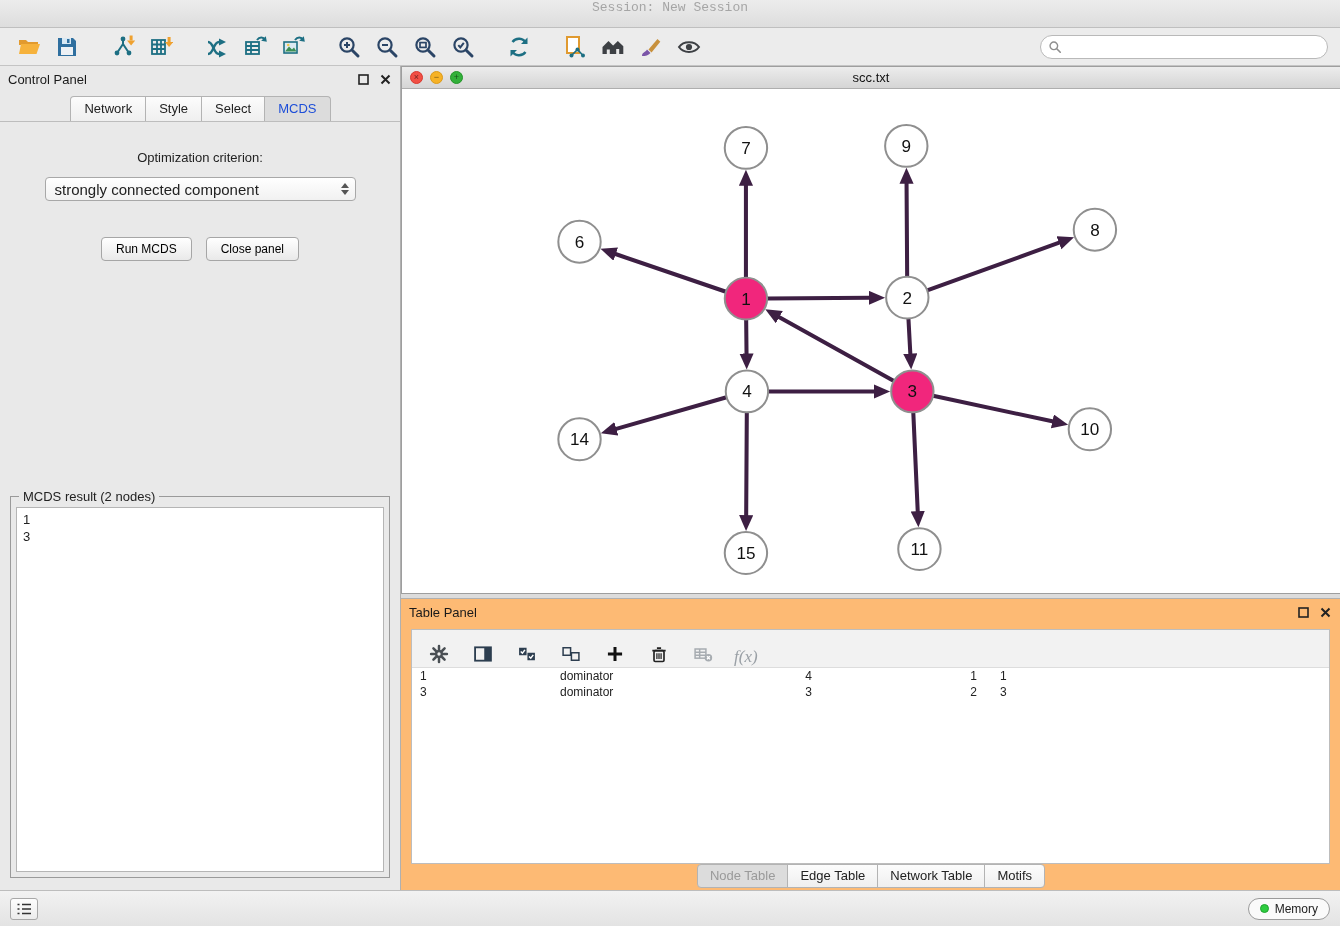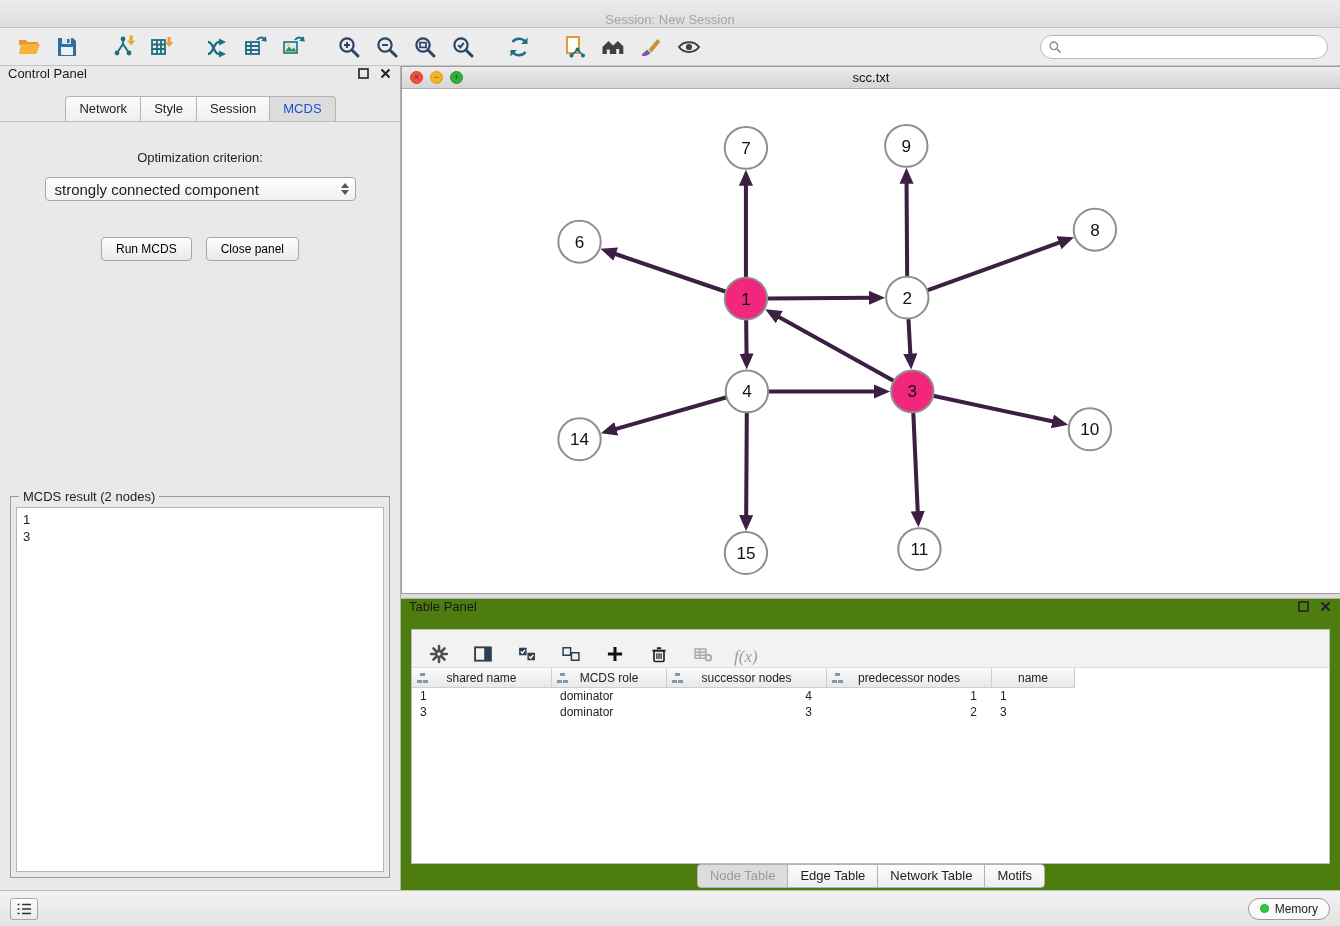--- a/index.html
+++ b/index.html
@@ -2,41 +2,41 @@
 <html><head>
 <meta charset="utf-8">
 <style>
   * { box-sizing: border-box; margin: 0; padding: 0; }
   html, body { width: 1340px; height: 926px; overflow: hidden; }
   body { font-family: "Liberation Sans", sans-serif; font-size: 13px; color: #222; background: #ececec; }
   .window { display: flex; flex-direction: column; width: 100%; height: 100%; }
 
   
   .titlebar { height: 28px; flex: 0 0 28px; background: linear-gradient(#ececec, #dddddd);
-    border-bottom: 1px solid #bfbfbf; display: flex; align-items: flex-end; justify-content: center;
-    color: #a5a5a5; font-size: 13px; }
+    border-bottom: 1px solid #bfbfbf; display: flex; align-items: flex-start; justify-content: center;
+    color: #a5a5a5; font-size: 13px; font-family: Liberation Mono, monospace; }
 
   
   .toolbar { height: 38px; flex: 0 0 38px; background: #ececec; border-bottom: 1px solid #c4c4c4;
     display: flex; align-items: center; padding: 0 12px; }
   .tb-group { display: flex; align-items: center; gap: 4px; margin-right: 22px; }
   .tb-btn { width: 34px; height: 30px; display: flex; align-items: center; justify-content: center; border-radius: 4px; cursor: default; }
   .tb-btn svg { width: 24px; height: 24px; }
   .search-wrap { margin-left: auto; position: relative; }
   .search-wrap svg { position: absolute; left: 8px; top: 5px; width: 14px; height: 14px; }
   .search-input { width: 288px; height: 24px; border-radius: 12px; border: 1px solid #b9b9b9;
     background: #fff; padding: 0 10px 0 26px; font-size: 13px; outline: none; font-family: "Liberation Sans", sans-serif; }
 
   
   .main { flex: 1 1 auto; display: flex; min-height: 0; }
 
   
   .control-panel { width: 401px; flex: 0 0 401px; border-right: 1px solid #b0b0b0;
     background: #e9e9e9; display: flex; flex-direction: column; }
-  .panel-head { height: 26px; flex: 0 0 26px; display: flex; align-items: flex-start; padding: 0 8px; }
+  .panel-head { height: 26px; flex: 0 0 26px; display: flex; align-items: center; padding: 0 8px; }
   .panel-head .ph-title { font-size: 13px; color: #1a1a1a; }
   .panel-head .ph-icons { margin-left: auto; display: flex; gap: 8px; align-items: center; }
   .ph-ic { width: 14px; height: 14px; display: flex; align-items: center; justify-content: center; }
   .cp-tabs { display: flex; justify-content: center; padding-top: 4px; border-bottom: 1px solid #bdbdbd; }
   .cp-tab { padding: 4px 13px 5px; font-size: 13px; background: linear-gradient(#fcfcfc,#efefef);
     border: 1px solid #b3b3b3; border-bottom: none; margin-right: -1px; cursor: default; }
   .cp-tab:first-child { border-top-left-radius: 4px; }
   .cp-tab:last-child { border-top-right-radius: 4px; }
   .cp-tab.active { background: #dcdcdc; color: #1d4ed8; }
   .cp-body { flex: 1 1 auto; display: flex; flex-direction: column; min-height: 0; }
@@ -65,21 +65,21 @@
   .tl { width: 13px; height: 13px; border-radius: 50%; display: flex; align-items: center; justify-content: center;
     font-size: 9px; line-height: 1; color: rgba(0,0,0,.55); }
   .tl.red { background: #f14f44; border: 1px solid #d8382e; }
   .tl.yellow { background: #f6b226; border: 1px solid #db9a1a; }
   .tl.green { background: #32b03a; border: 1px solid #239428; }
   .net-canvas { flex: 1 1 auto; background: #ffffff; position: relative; min-height: 0; }
   .net-canvas svg { position: absolute; inset: 0; width: 100%; height: 100%; }
   .h-splitter { height: 4px; flex: 0 0 4px; background: #dcdcdc; }
 
   
-  .table-panel { height: 292px; flex: 0 0 292px; background: #4d7c0f; display: flex; flex-direction: column; border-top: 1px solid #b0b0b0; }
+  .table-panel { height: 292px; flex: 0 0 292px; background: #fdba74; display: flex; flex-direction: column; border-top: 1px solid #b0b0b0; }
   .table-area { flex: 1 1 auto; margin: 4px 10px 0; border: 1px solid #bdbdbd; background: #fff; display: flex; flex-direction: column; min-height: 0; }
   .tbl-toolbar { height: 38px; flex: 0 0 38px; background: #f2f2f2; border-bottom: 1px solid #dddddd;
     display: flex; align-items: flex-end; gap: 18px; padding: 0 14px; }
   .tbl-tb-btn { width: 26px; height: 26px; display: flex; align-items: center; justify-content: center; }
   .tbl-tb-btn svg { width: 20px; height: 20px; }
   .fx-label { font-family: "Liberation Serif", serif; font-style: italic; font-size: 17px; color: #9aa0a6; }
   .tbl-head { display: flex; flex: 0 0 20px; }
   .th-cell { position: relative; height: 20px; background: linear-gradient(#fbfbfb,#e8e8e8);
     border-right: 1px solid #cfcfcf; border-bottom: 1px solid #cfcfcf; font-size: 12px;
     display: flex; align-items: center; justify-content: center; }
@@ -297,21 +297,21 @@
           <span class="ph-ic">
             <svg width="11" height="11" viewBox="0 0 11 11">
                 <path d="M1.5 1.5 L9.5 9.5 M9.5 1.5 L1.5 9.5" stroke="#222" stroke-width="2"></path>
               </svg>
           </span>
         </span>
       </div>
       <div class="cp-tabs">
           <div class="cp-tab">Network</div>
           <div class="cp-tab">Style</div>
-          <div class="cp-tab">Session</div>
+          <div class="cp-tab">Select</div>
           <div class="cp-tab active">MCDS</div>
         </div>
       <div class="cp-body">
         <div class="opt-label">Optimization criterion:</div>
         <div class="criterion">
           <span>strongly connected component</span>
           <span class="stepper">
               <span class="tri-up"></span>
               <span class="tri-down"></span>
             </span>
@@ -484,41 +484,20 @@
                   <g fill="none" stroke="#a7acb1" stroke-width="1.8">
                     <rect x="2.5" y="6" width="13" height="11"></rect>
                     <path d="M2.5 10h13M2.5 13.5h13M8 6v11"></path>
                   </g>
                   <circle cx="18.5" cy="16.5" r="4.5" fill="#a7acb1"></circle>
                   <path d="M16.8 14.8l3.4 3.4M20.2 14.8l-3.4 3.4" stroke="#fff" stroke-width="1.6"></path>
                 </svg>
             </span>
             <span class="fx-label">f(x)</span>
           </div>
-          <div class="tbl-head">
-              <div class="th-cell" style="width: 140px;">
-                <span class="hdr-icon"></span>
-                <span>shared name</span>
-              </div>
-              <div class="th-cell" style="width: 115px;">
-                <span class="hdr-icon"></span>
-                <span>MCDS role</span>
-              </div>
-              <div class="th-cell" style="width: 160px;">
-                <span class="hdr-icon"></span>
-                <span>successor nodes</span>
-              </div>
-              <div class="th-cell" style="width: 165px;">
-                <span class="hdr-icon"></span>
-                <span>predecessor nodes</span>
-              </div>
-              <div class="th-cell" style="width: 83px;">
-                <span>name</span>
-              </div>
-            </div>
           <div class="tbl-body">
               <div class="t-row">
                 <div class="t-cell" style="width: 140px;">1</div>
                 <div class="t-cell" style="width: 115px;">dominator</div>
                 <div class="t-cell right" style="width: 160px;">4</div>
                 <div class="t-cell right" style="width: 165px;">1</div>
                 <div class="t-cell" style="width: 83px;">1</div>
               </div>
               <div class="t-row">
                 <div class="t-cell" style="width: 140px;">3</div>

